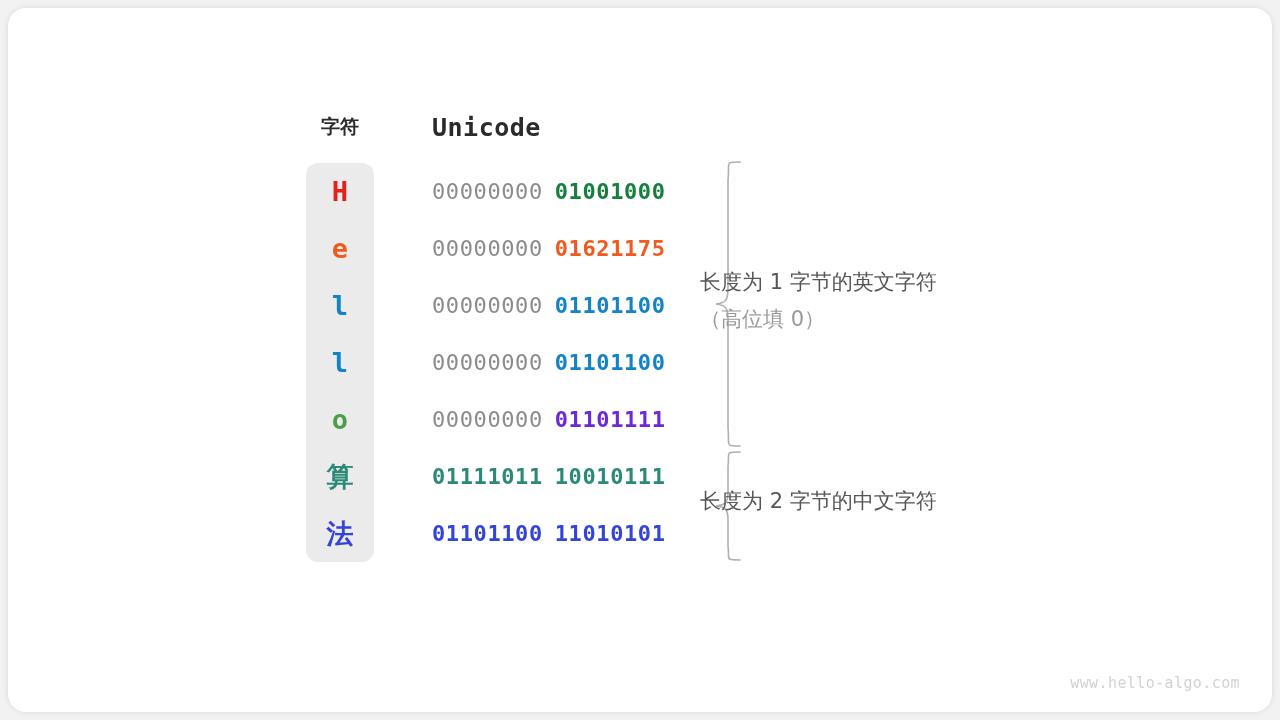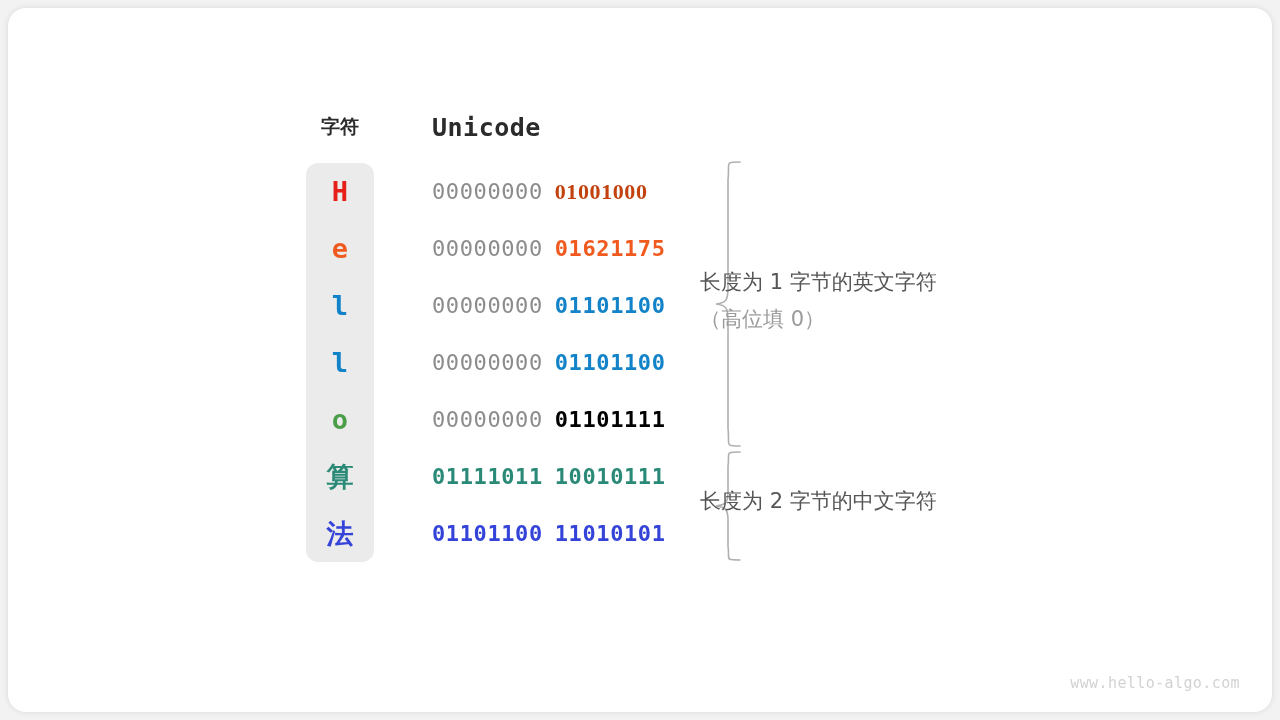--- a/index.html
+++ b/index.html
@@ -146,25 +146,25 @@
       <div class="char-cell" style="top: 0px; color: rgb(231, 31, 25);">H</div>
       <div class="char-cell" style="top: 57px; color: rgb(240, 90, 30);">e</div>
       <div class="char-cell" style="top: 114px; color: rgb(18, 131, 200);">l</div>
       <div class="char-cell" style="top: 171px; color: rgb(18, 131, 200);">l</div>
       <div class="char-cell" style="top: 228px; color: rgb(74, 158, 72);">o</div>
       <div class="char-cell" style="top: 285px; color: rgb(43, 138, 119);">算</div>
       <div class="char-cell" style="top: 342px; color: rgb(52, 67, 216);">法</div>
     </div>
 
   <div id="rows">
-      <div class="bits-row" style="top: 163px;"><span class="bits-hi" style="color: rgb(140, 140, 140); font-weight: normal;">00000000</span><span class="bits-gap"></span><span class="bits-lo" style="color: #c2410c; font-family: Liberation Serif, serif;">01001000</span></div>
+      <div class="bits-row" style="top: 163px;"><span class="bits-hi" style="color: rgb(140, 140, 140); font-weight: normal;">00000000</span><span class="bits-gap"></span><span class="bits-lo" style="color: #15803d;">01001000</span></div>
       <div class="bits-row" style="top: 220px;"><span class="bits-hi" style="color: rgb(140, 140, 140); font-weight: normal;">00000000</span><span class="bits-gap"></span><span class="bits-lo" style="color: rgb(240, 90, 30);">01621175</span></div>
       <div class="bits-row" style="top: 277px;"><span class="bits-hi" style="color: rgb(140, 140, 140); font-weight: normal;">00000000</span><span class="bits-gap"></span><span class="bits-lo" style="color: rgb(18, 131, 200);">01101100</span></div>
       <div class="bits-row" style="top: 334px;"><span class="bits-hi" style="color: rgb(140, 140, 140); font-weight: normal;">00000000</span><span class="bits-gap"></span><span class="bits-lo" style="color: rgb(18, 131, 200);">01101100</span></div>
-      <div class="bits-row" style="top: 391px;"><span class="bits-hi" style="color: rgb(140, 140, 140); font-weight: normal;">00000000</span><span class="bits-gap"></span><span class="bits-lo" style="color: #000000;">01101111</span></div>
+      <div class="bits-row" style="top: 391px;"><span class="bits-hi" style="color: rgb(140, 140, 140); font-weight: normal;">00000000</span><span class="bits-gap"></span><span class="bits-lo" style="color: #6d28d9;">01101111</span></div>
       <div class="bits-row" style="top: 448px;"><span class="bits-hi" style="color: rgb(43, 138, 119); font-weight: bold;">01111011</span><span class="bits-gap"></span><span class="bits-lo" style="color: rgb(43, 138, 119);">10010111</span></div>
       <div class="bits-row" style="top: 505px;"><span class="bits-hi" style="color: rgb(52, 67, 216); font-weight: bold;">01101100</span><span class="bits-gap"></span><span class="bits-lo" style="color: rgb(52, 67, 216);">11010101</span></div>
     </div>
 
   <svg class="brace" id="brace-1" style="left:714px; top:160px;" width="32" height="288" viewBox="0 0 32 288">
     <path d="M 26 2 C 10 2, 16 2, 14 20 L 14 128 C 14 140, 12 143, 2 144 C 12 145, 14 148, 14 160 L 14 268 C 16 286, 10 286, 26 286" fill="none" stroke="#b0b0b0" stroke-width="1.6" stroke-linecap="round"></path>
   </svg>
 
   <svg class="brace" id="brace-2" style="left:714px; top:450px;" width="32" height="112" viewBox="0 0 32 112">
     <path d="M 26 2 C 10 2, 16 2, 14 16 L 14 42 C 14 52, 12 55, 2 56 C 12 57, 14 60, 14 70 L 14 96 C 16 110, 10 110, 26 110" fill="none" stroke="#b0b0b0" stroke-width="1.6" stroke-linecap="round"></path>

